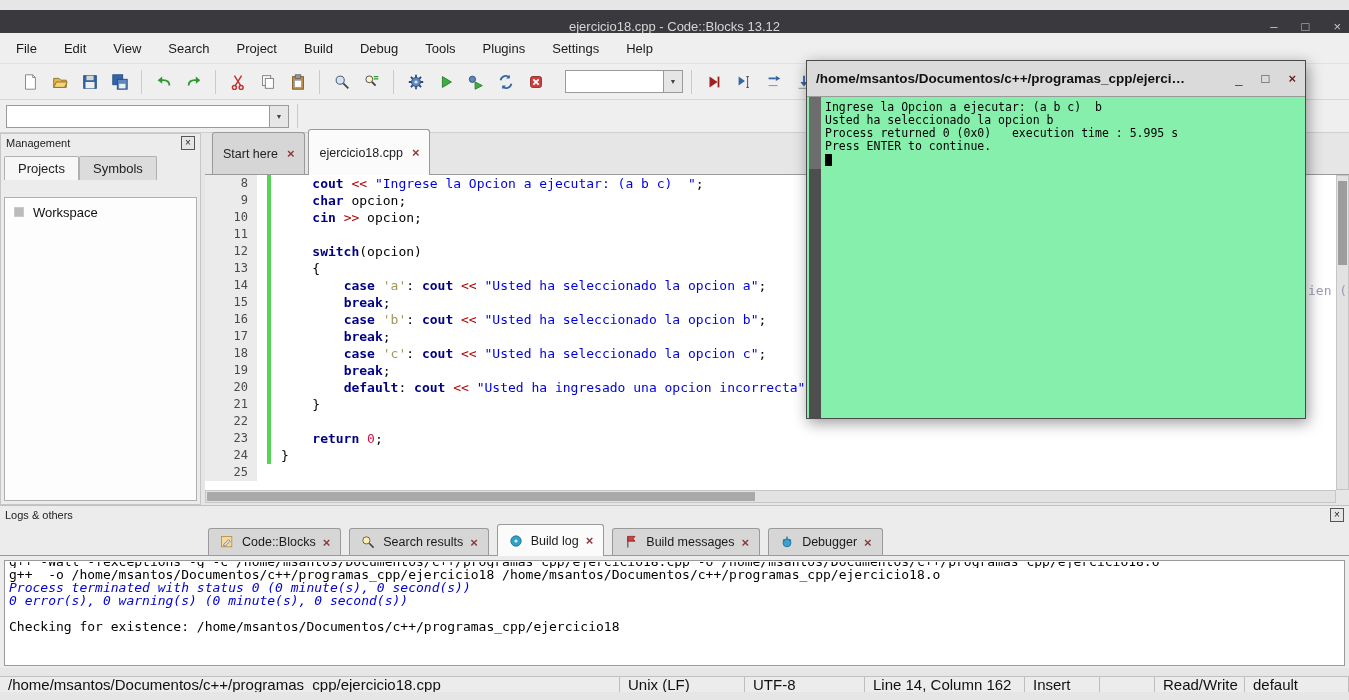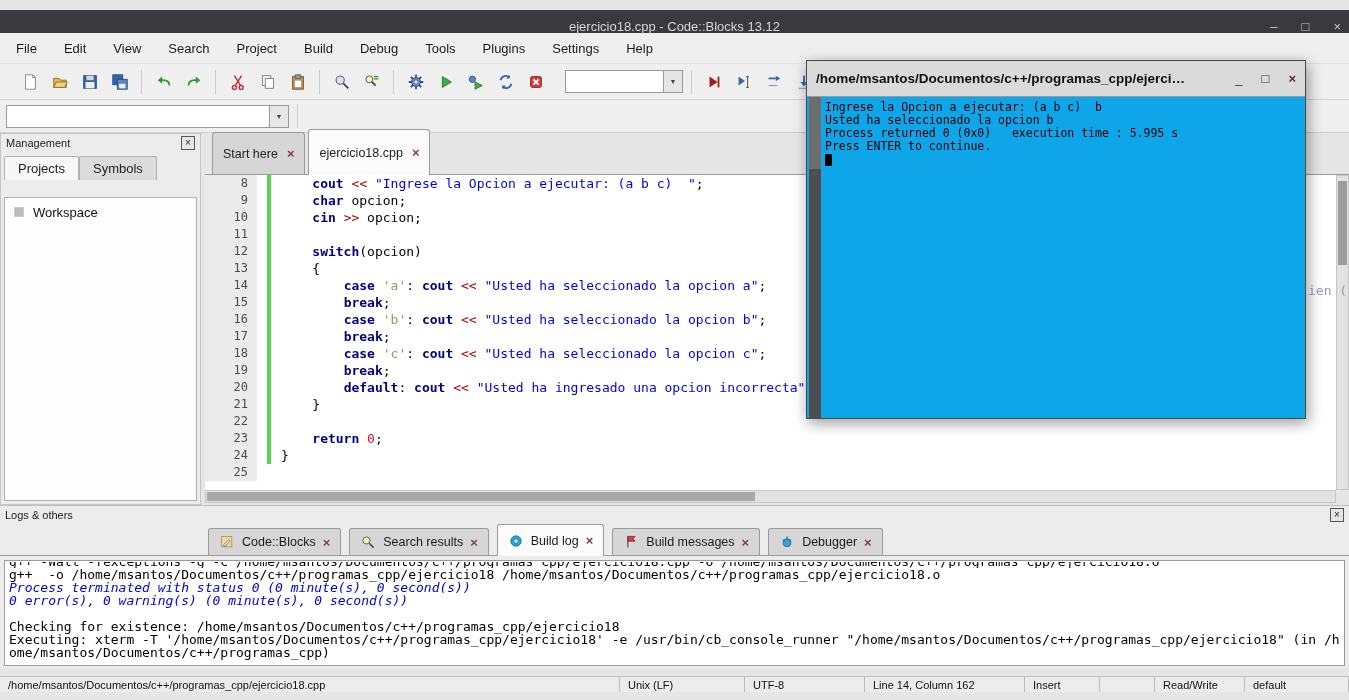--- a/index.html
+++ b/index.html
@@ -93,34 +93,34 @@
   .logs-body{position:absolute;left:4px;top:54px;width:1341px;height:106px;background:#fff;
              border:1px solid #9a9a9a;box-sizing:border-box;font-family:"DejaVu Sans Mono",monospace;
              font-size:13px;line-height:13px;padding:1px 4px;overflow:hidden}
   .log-line{white-space:pre-wrap;word-break:break-all;color:#000;min-height:13px}
   .log-info{color:#0000d8;font-style:italic}
   .log-clip{height:6px;overflow:hidden}
   .log-clip .log-line{margin-top:-7px}
 
   
   .statusbar{position:absolute;left:0;top:676px;width:1349px;height:16px;background:#ececec;
-             border-top:1px solid #c0c0c0;display:flex;align-items:stretch;font-size:11px;
+             border-top:1px solid #c0c0c0;display:flex;align-items:stretch;font-size:15px;
              color:#111;box-sizing:border-box}
   .sb-cell{display:flex;align-items:center;padding:0 8px;border-right:1px solid #bdbdbd;
            box-sizing:border-box;white-space:nowrap;overflow:hidden}
 
   
   .term{position:absolute;left:806px;top:60px;width:500px;height:359px;background:#fff;
         border:1px solid #4a4a4a;box-shadow:2px 4px 14px rgba(0,0,0,.4);box-sizing:border-box;z-index:50}
   .term-title{height:36px;background:#dadada;border-bottom:1px solid #9a9a9a;display:flex;
               align-items:center;padding:0 9px;box-sizing:border-box;gap:10px}
   .term-title .t{flex:1;font-size:13.5px;font-weight:bold;color:#111;white-space:nowrap;overflow:hidden}
   .term-btns{display:flex;gap:19px;align-items:center;font-size:13px;color:#333}
   .term-btns .tclose{color:#6e1f1f;font-weight:bold}
-  .term-body{position:absolute;left:0;top:36px;right:0;bottom:0;background:#0ea5e9}
+  .term-body{position:absolute;left:0;top:36px;right:0;bottom:0;background:#86efac}
   .term-scroll{position:absolute;left:2px;top:0;width:12px;height:100%;background:#4e4e4e}
   .term-thumb{position:absolute;left:0;top:0;width:100%;height:72px;background:#6d6d6d}
   .term-text{position:absolute;left:18px;top:4px;right:2px;font-family:"DejaVu Sans Mono",monospace;
              font-size:11.5px;line-height:13px;color:#000;white-space:pre}
   .term-cursor{display:inline-block;width:7px;height:12px;background:#000;vertical-align:text-bottom}
 
   .icon20{width:20px;height:20px;display:flex;align-items:center;justify-content:center}
   .icon16{width:16px;height:16px;display:flex;align-items:center;justify-content:center}
 </style>
 </head>
@@ -481,21 +481,20 @@
     </div>
   <div class="logs-body" id="logs-body">
       <div class="log-clip">
         <div class="log-line">g++ -Wall -fexceptions -g -c /home/msantos/Documentos/c++/programas_cpp/ejercicio18.cpp -o /home/msantos/Documentos/c++/programas_cpp/ejercicio18.o</div>
       </div>
       <div class="log-line">g++  -o /home/msantos/Documentos/c++/programas_cpp/ejercicio18 /home/msantos/Documentos/c++/programas_cpp/ejercicio18.o</div>
       <div class="log-line log-info">Process terminated with status 0 (0 minute(s), 0 second(s))</div>
       <div class="log-line log-info">0 error(s), 0 warning(s) (0 minute(s), 0 second(s))</div>
       <div class="log-line"></div>
       <div class="log-line">Checking for existence: /home/msantos/Documentos/c++/programas_cpp/ejercicio18</div>
-      <div class="log-line">Executing: xterm -T '/home/msantos/Documentos/c++/programas_cpp/ejercicio18' -e /usr/bin/cb_console_runner "/home/msantos/Documentos/c++/programas_cpp/ejercicio18" (in /home/msantos/Documentos/c++/programas_cpp)</div>
     </div>
 </div>
 
 <div class="statusbar" id="statusbar">
     <span class="sb-cell" style="width: 620px;">/home/msantos/Documentos/c++/programas_cpp/ejercicio18.cpp</span>
     <span class="sb-cell" style="width: 125px;">Unix (LF)</span>
     <span class="sb-cell" style="width: 120px;">UTF-8</span>
     <span class="sb-cell" style="width: 160px;">Line 14, Column 162</span>
     <span class="sb-cell" style="width: 75px;">Insert</span>
     <span class="sb-cell" style="width: 55px;"></span>

